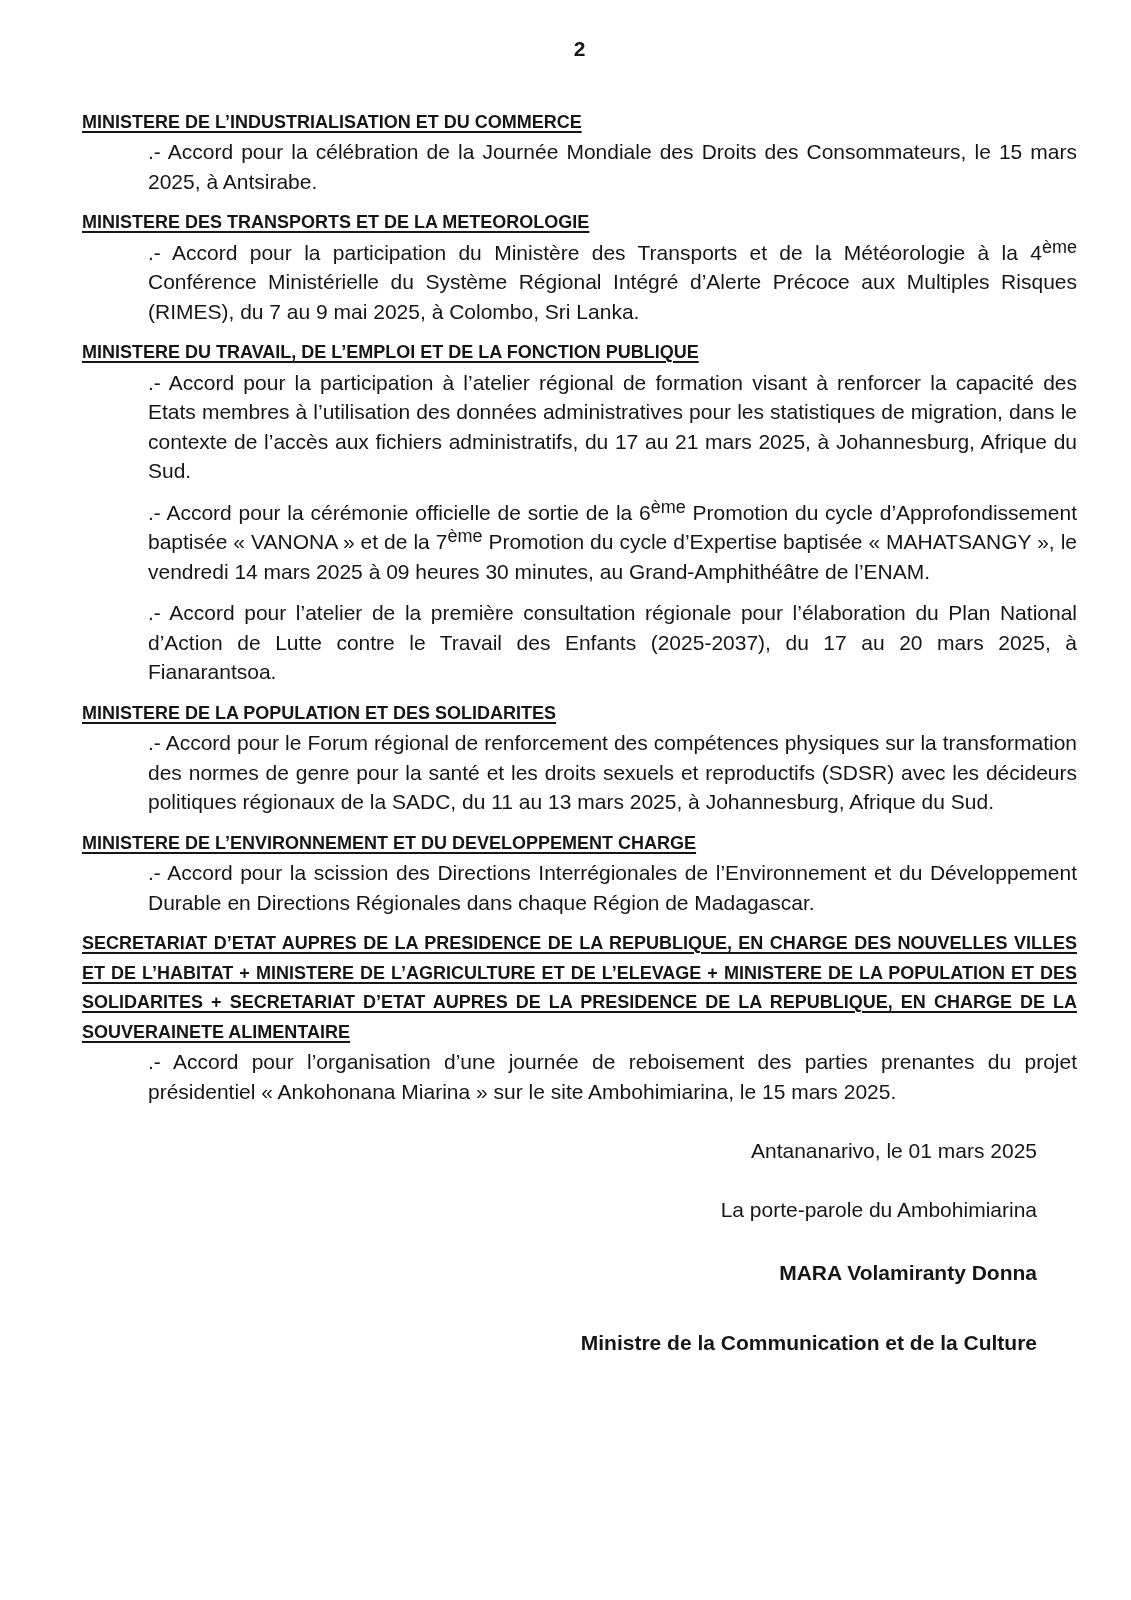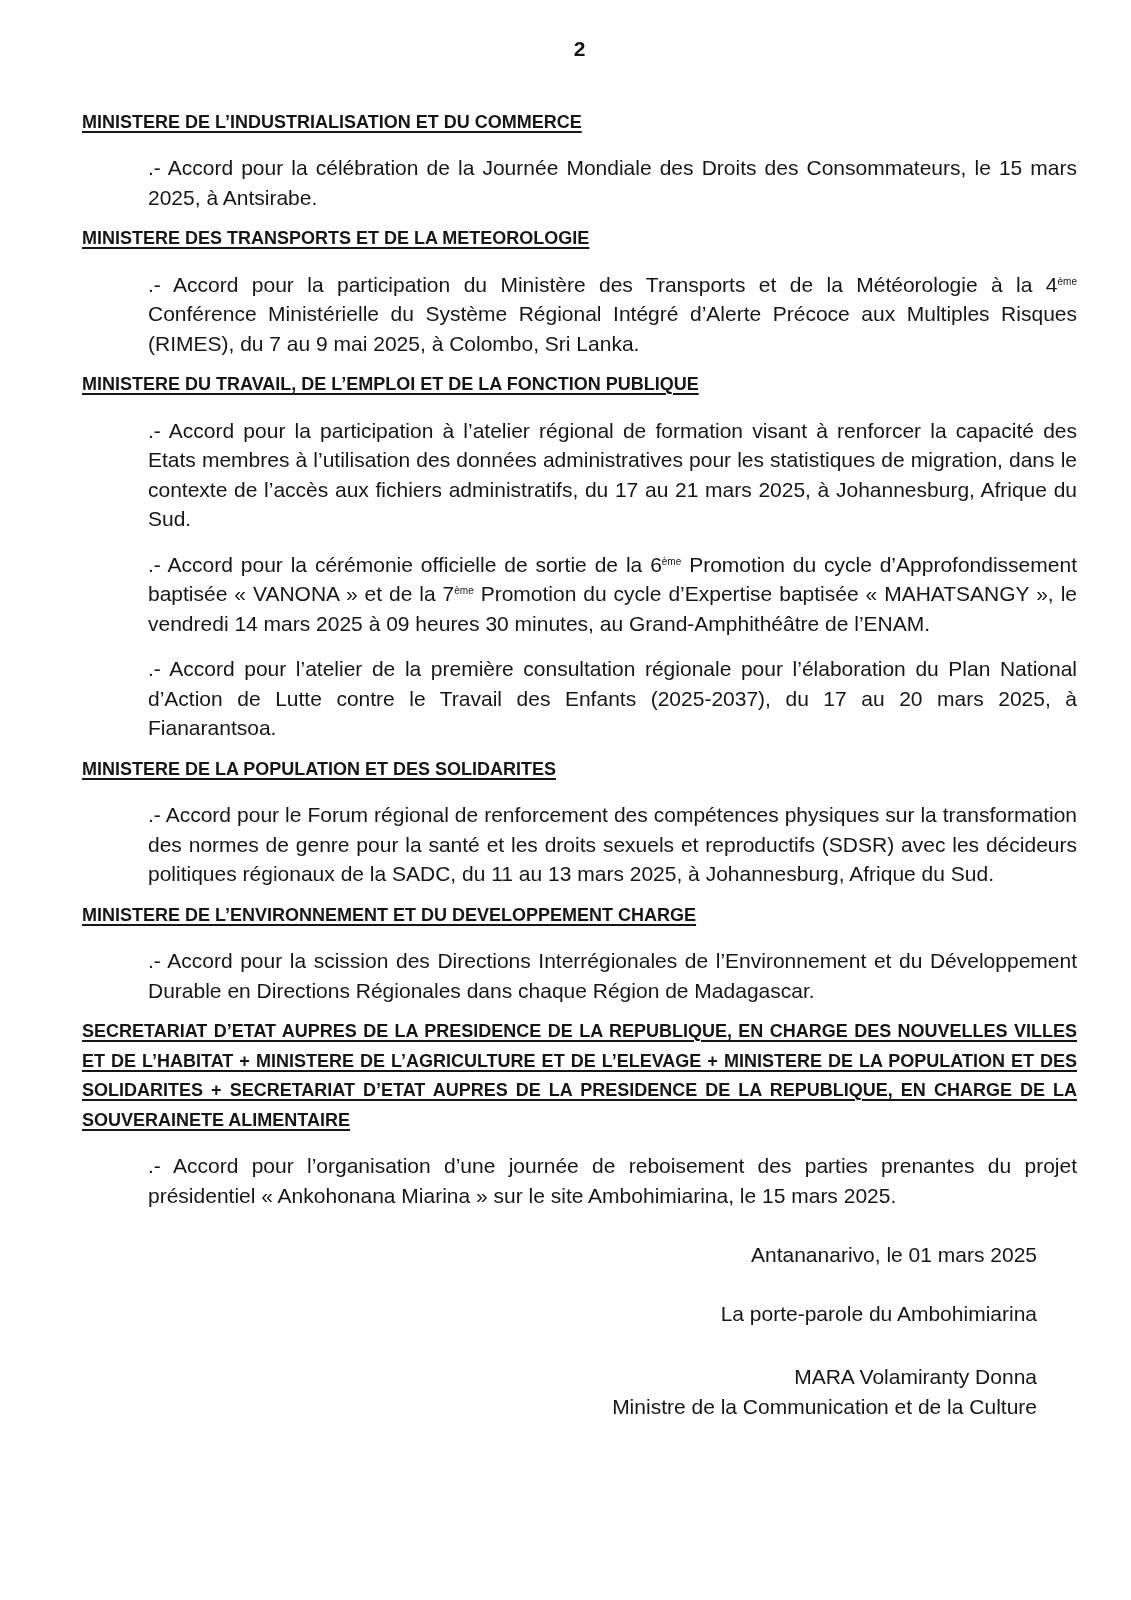--- a/index.html
+++ b/index.html
@@ -26,36 +26,36 @@
     font-size: 18px;
     line-height: 29.5px;
     font-weight: bold;
     text-decoration: underline;
     text-underline-offset: 3px;
     text-decoration-thickness: 2px;
     text-align: justify;
     margin: 8px 0 0 0;
   }
   p.entry {
-    margin: 16px 0 12px 66px;
+    margin: 0 0 12px 66px;
     text-align: justify;
   }
   sup {
-    font-size: 10px;
+    font-size: 18px;
     line-height: 0;
     vertical-align: 7px;
   }
   .signature {
     margin-top: 30px;
     text-align: right;
     padding-right: 40px;
   }
   .signature .sig-role { margin-top: 29px; }
-  .signature .sig-name { margin-top: 34px; font-weight: normal; }
-  .signature .sig-title { font-weight: normal; }
+  .signature .sig-name { margin-top: 34px; font-weight: bold; }
+  .signature .sig-title { font-weight: bold; margin-top: 40px; }
 </style>
 </head>
 <body>
 
 <div class="page">
 
   <div class="page-number">2</div>
 
   <section>
     <h2 class="section-heading">MINISTERE DE L’INDUSTRIALISATION ET DU COMMERCE</h2>

